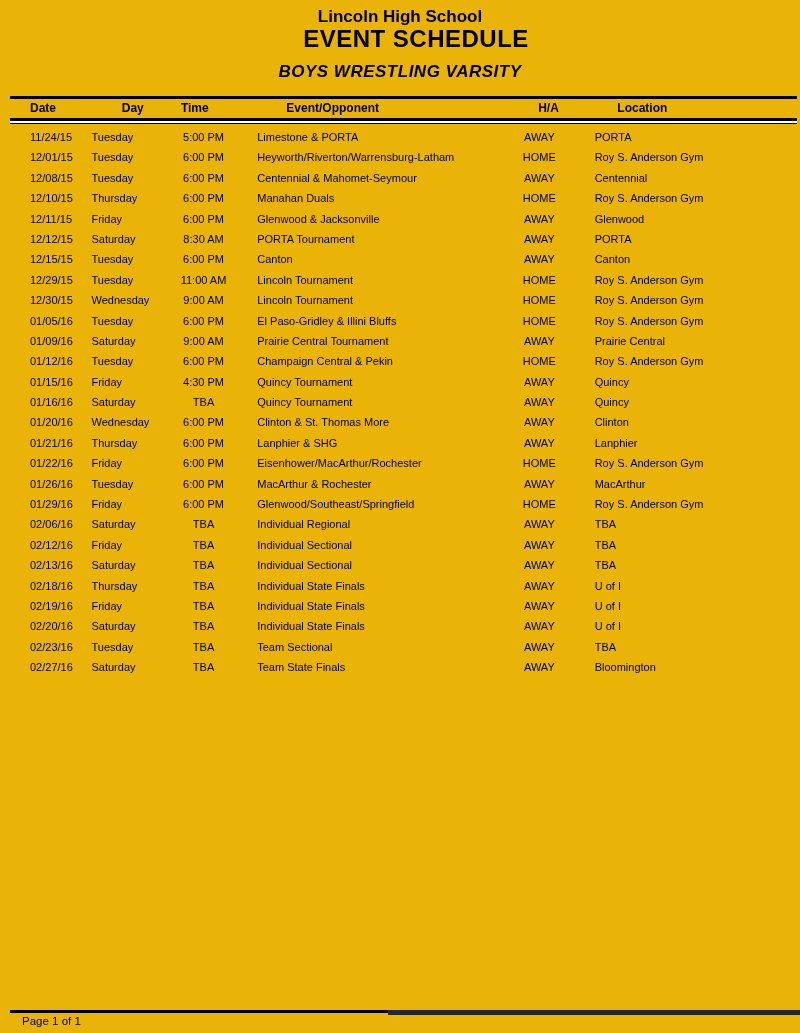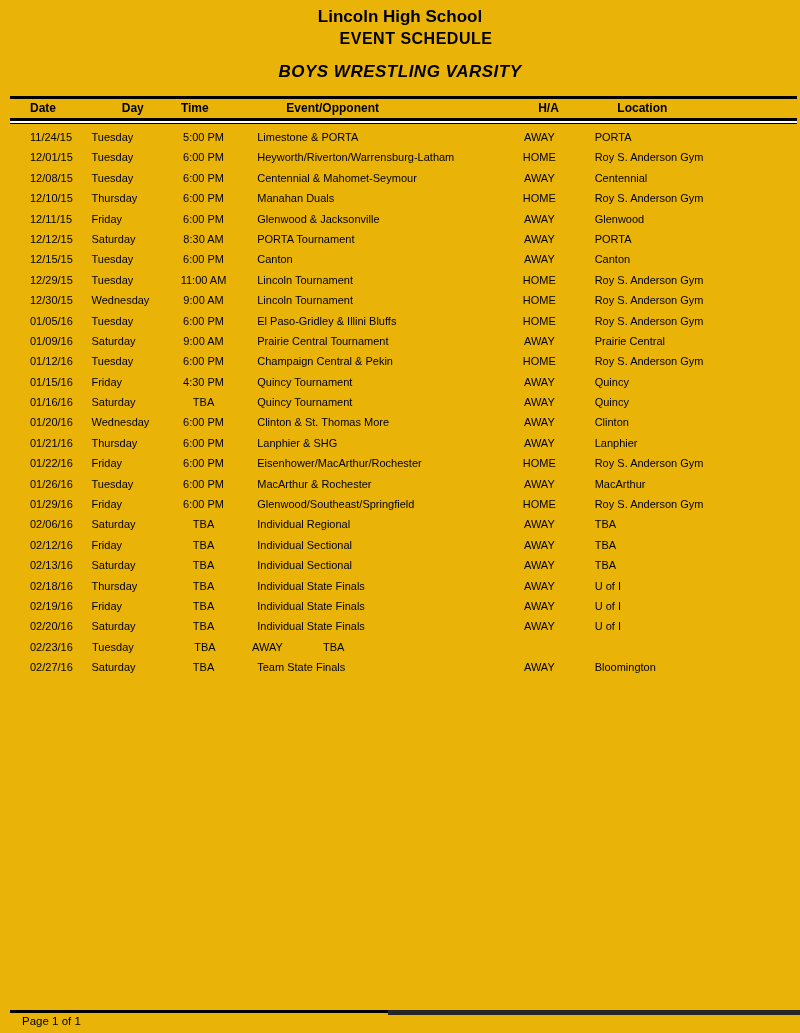--- a/index.html
+++ b/index.html
@@ -12,21 +12,21 @@
   }
   .page {
     position: relative;
     width: 800px; height: 1033px;
     background: #eab308;
     overflow: hidden;
   }
   
   .titles { padding-top: 6px; text-align: center; }
   .t1 { font-size: 17px; font-weight: bold; line-height: 21px; }
-  .t2 { font-size: 16px; font-weight: bold; line-height: 23px; letter-spacing: 0.5px; padding-left: 32px; }
+  .t2 { font-size: 24px; font-weight: bold; line-height: 23px; letter-spacing: 0.5px; padding-left: 32px; }
   .t3 { font-size: 17px; font-weight: bold; font-style: italic; line-height: 20px; margin-top: 12px; letter-spacing: 0.5px; }
 
   
   .tablewrap { position: absolute; left: 10px; top: 96px; width: 787px; }
   .rule-top { height: 3px; background: #000000; }
   .thead { display: flex; height: 19px; line-height: 19px; font-size: 12px; font-weight: bold; gap: 16px; }
   .rule-double .rd-a { height: 3px; background: #000000; }
   .rule-double .rd-b { height: 2px; background: #ffffff; }
   .rule-double .rd-c { height: 1px; background: #000000; }
   .tbody { padding-top: 3px; }
@@ -276,20 +276,21 @@
       <div class="cell col-day">Saturday</div>
       <div class="cell col-time">TBA</div>
       <div class="cell col-event">Individual State Finals</div>
       <div class="cell col-ha">AWAY</div>
       <div class="cell col-location">U of I</div>
     </div>
         <div class="row">
       <div class="cell col-date">02/23/16</div>
       <div class="cell col-day">Tuesday</div>
       <div class="cell col-time">TBA</div>
+      <div class="cell col-event">Team Sectional</div>
       <div class="cell col-ha">AWAY</div>
       <div class="cell col-location">TBA</div>
     </div>
         <div class="row">
       <div class="cell col-date">02/27/16</div>
       <div class="cell col-day">Saturday</div>
       <div class="cell col-time">TBA</div>
       <div class="cell col-event">Team State Finals</div>
       <div class="cell col-ha">AWAY</div>
       <div class="cell col-location">Bloomington</div>

